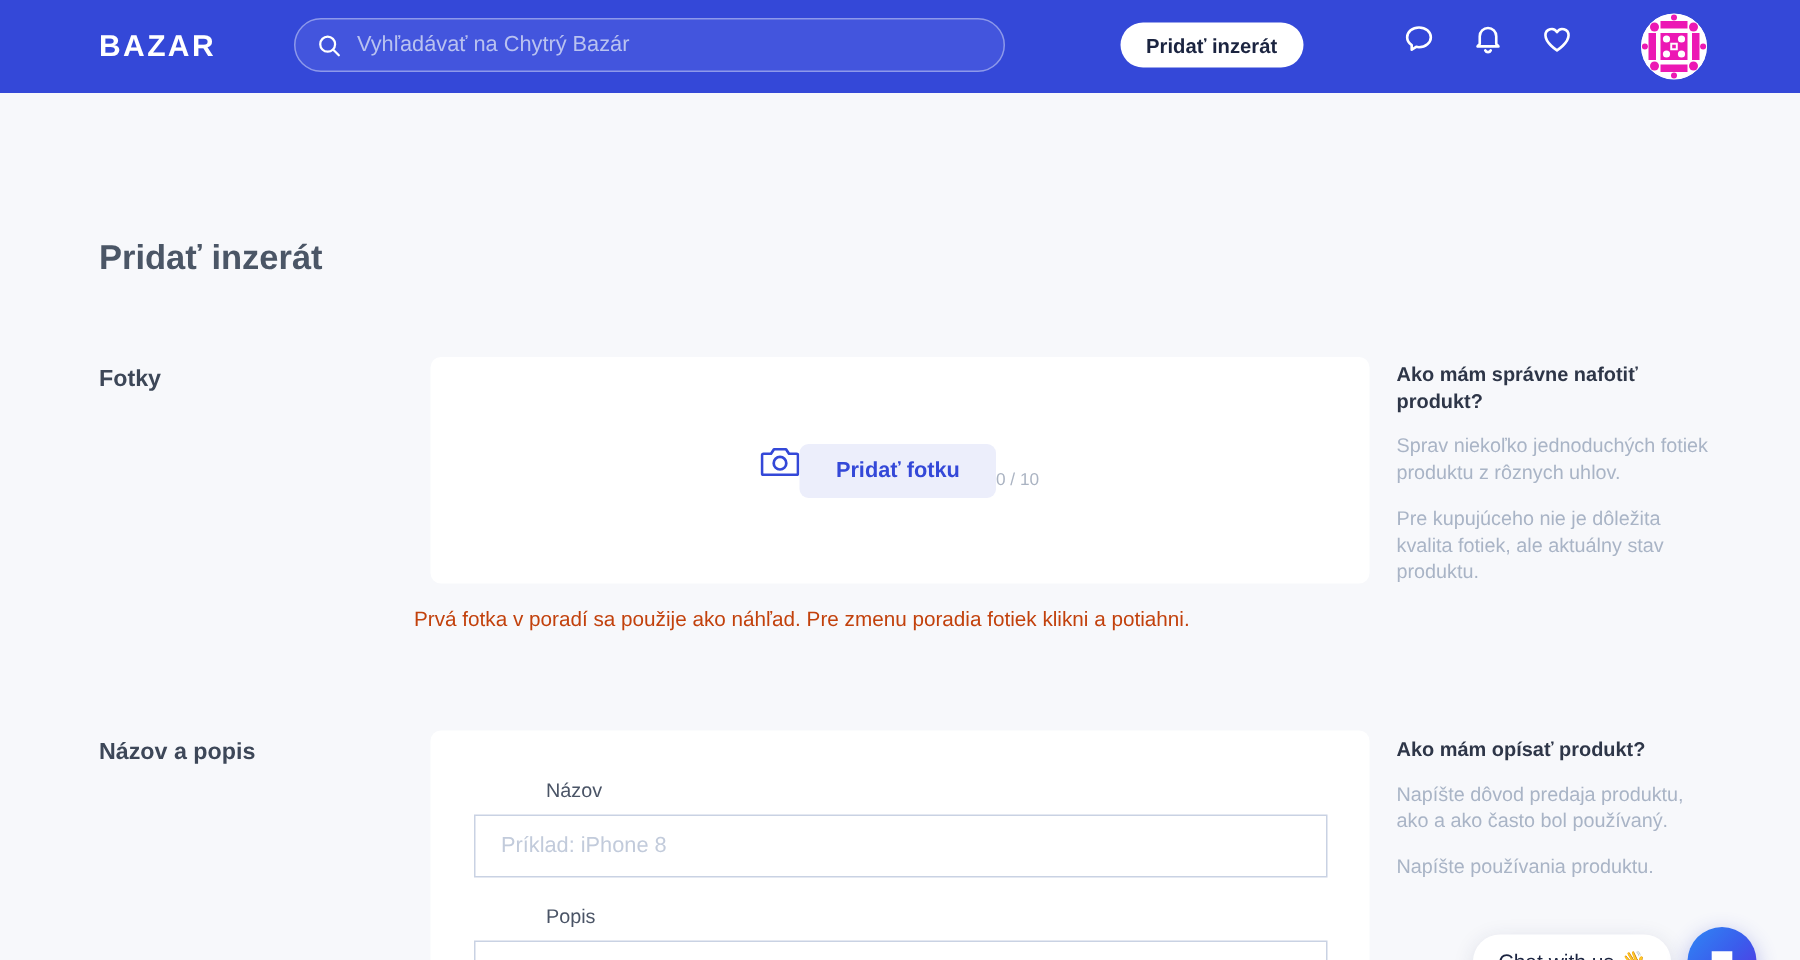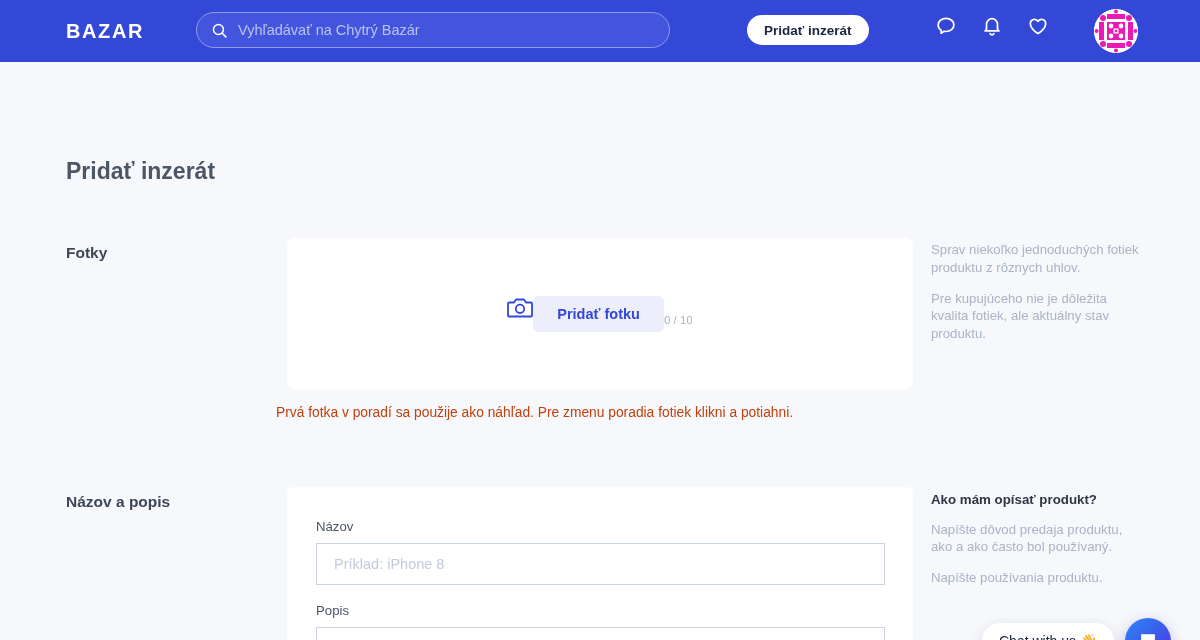--- a/index.html
+++ b/index.html
@@ -173,20 +173,21 @@
     font-size: 13.8px;
     color: #c2410c;
   }
 
   
   .form-card { top: 425px; height: 250px; padding: 32px 29px 0 29px; }
   .field-label {
     font-size: 13.2px;
     color: #4a5466;
     margin-bottom: 9px;
+    margin-left: 48px;
   }
   .text-input, .text-area {
     width: 569px;
     border: 1px solid #c9d2e3;
     border-radius: 0;
     background: #ffffff;
     font-size: 14.5px;
     font-family: "Liberation Sans", sans-serif;
     color: #3d4758;
     outline: none;
@@ -304,20 +305,21 @@
           <circle cx="13" cy="13.8" r="4.2"></circle>
         </svg>
         <button class="add-photo-btn">Pridať fotku</button>
         <div class="photo-count">0 / 10</div>
       </div>
     </div>
 
     <div class="photo-hint">Prvá fotka v poradí sa použije ako náhľad. Pre zmenu poradia fotiek klikni a potiahni.</div>
 
     <div class="aside" style="top:179px">
+      <h4>Ako mám správne nafotiť produkt?</h4>
       <p>Sprav niekoľko jednoduchých fotiek produktu z rôznych uhlov.</p>
       <p>Pre kupujúceho nie je dôležita kvalita fotiek, ale aktuálny stav produktu.</p>
     </div>
   </div>
 
   <div class="section">
     <div class="sec-label" style="top:431px">Názov a popis</div>
 
     <div class="card form-card">
       <div class="field-block">

